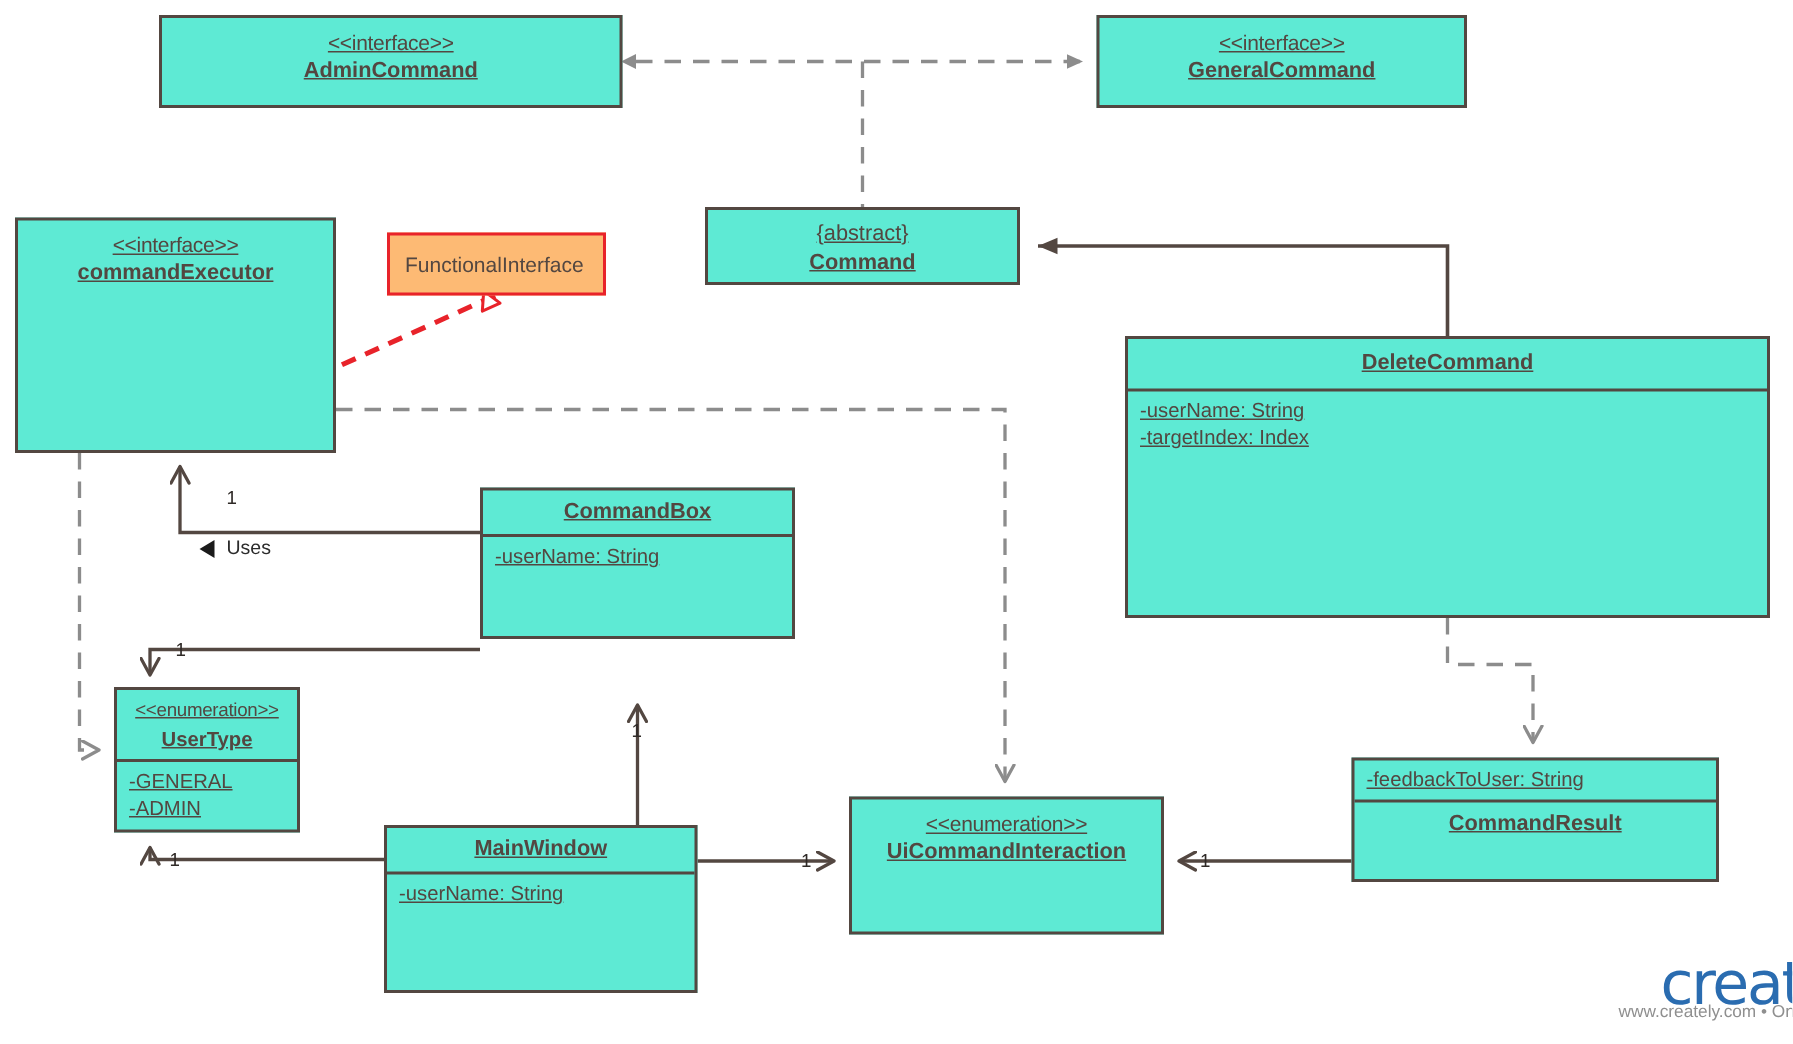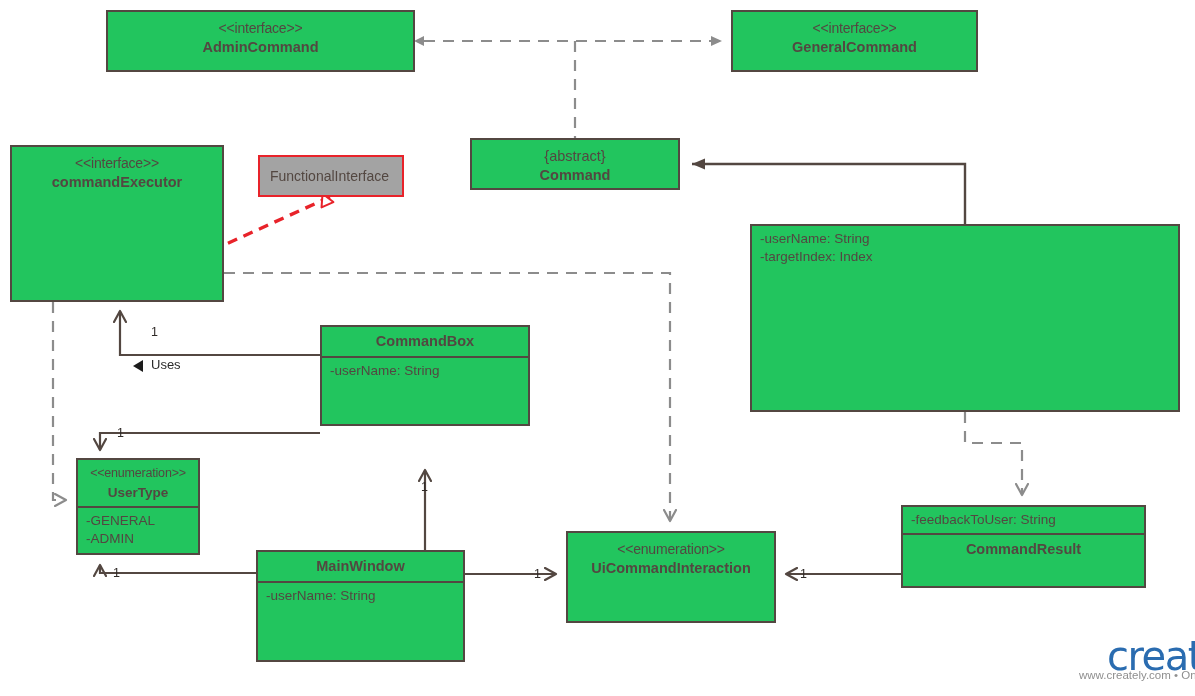--- a/index.html
+++ b/index.html
@@ -22,23 +22,24 @@
     position: absolute;
     left: 0;
     top: 0;
     width: 1195px;
     height: 696px;
     pointer-events: none;
   }
   .node {
     position: absolute;
     box-sizing: border-box;
-    background: #22c55e;
+    background: #5eead4;
     border: 2px solid #534741;
     color: #534741;
+    text-decoration: underline;
   }
   .compartment {
     box-sizing: border-box;
     padding: 4px 8px;
   }
   .compartment + .compartment {
     border-top: 2px solid #534741;
   }
   .c-title {
     text-align: center;
@@ -77,21 +78,21 @@
     text-align: left;
     color: #534741;
     font-weight: normal;
   }
   .c-body div {
     white-space: nowrap;
   }
   .note {
     position: absolute;
     box-sizing: border-box;
-    background: #a3a3a3;
+    background: #fdba74;
     border: 2px solid #e8232a;
     color: #534741;
     font-size: 14px;
     line-height: 18px;
     padding: 10px 8px 0 10px;
   }
   .edge-label {
     position: absolute;
     font-size: 12.5px;
     line-height: 14px;
@@ -234,20 +235,23 @@
       <span class="stereo">&lt;&lt;interface&gt;&gt;</span>
       <span class="nm">commandExecutor</span>
     </div>
   </div>
 
   <div class="note" style="left:258px; top:155px; width:146px; height:42px;">
     <span>FunctionalInterface</span>
   </div>
 
   <div class="node" style="left:750px; top:224px; width:430px; height:188px;">
+    <div class="compartment c-plain">
+      <span class="nm">DeleteCommand</span>
+    </div>
     <div class="compartment c-body" style="height:54px;">
       <div>-userName: String</div>
       <div>-targetIndex: Index</div>
     </div>
   </div>
 
   <div class="node" style="left:320px; top:325px; width:210px; height:101px;">
     <div class="compartment c-plain" style="padding-top:5px; padding-bottom:5px;">
       <span class="nm">CommandBox</span>
     </div>

